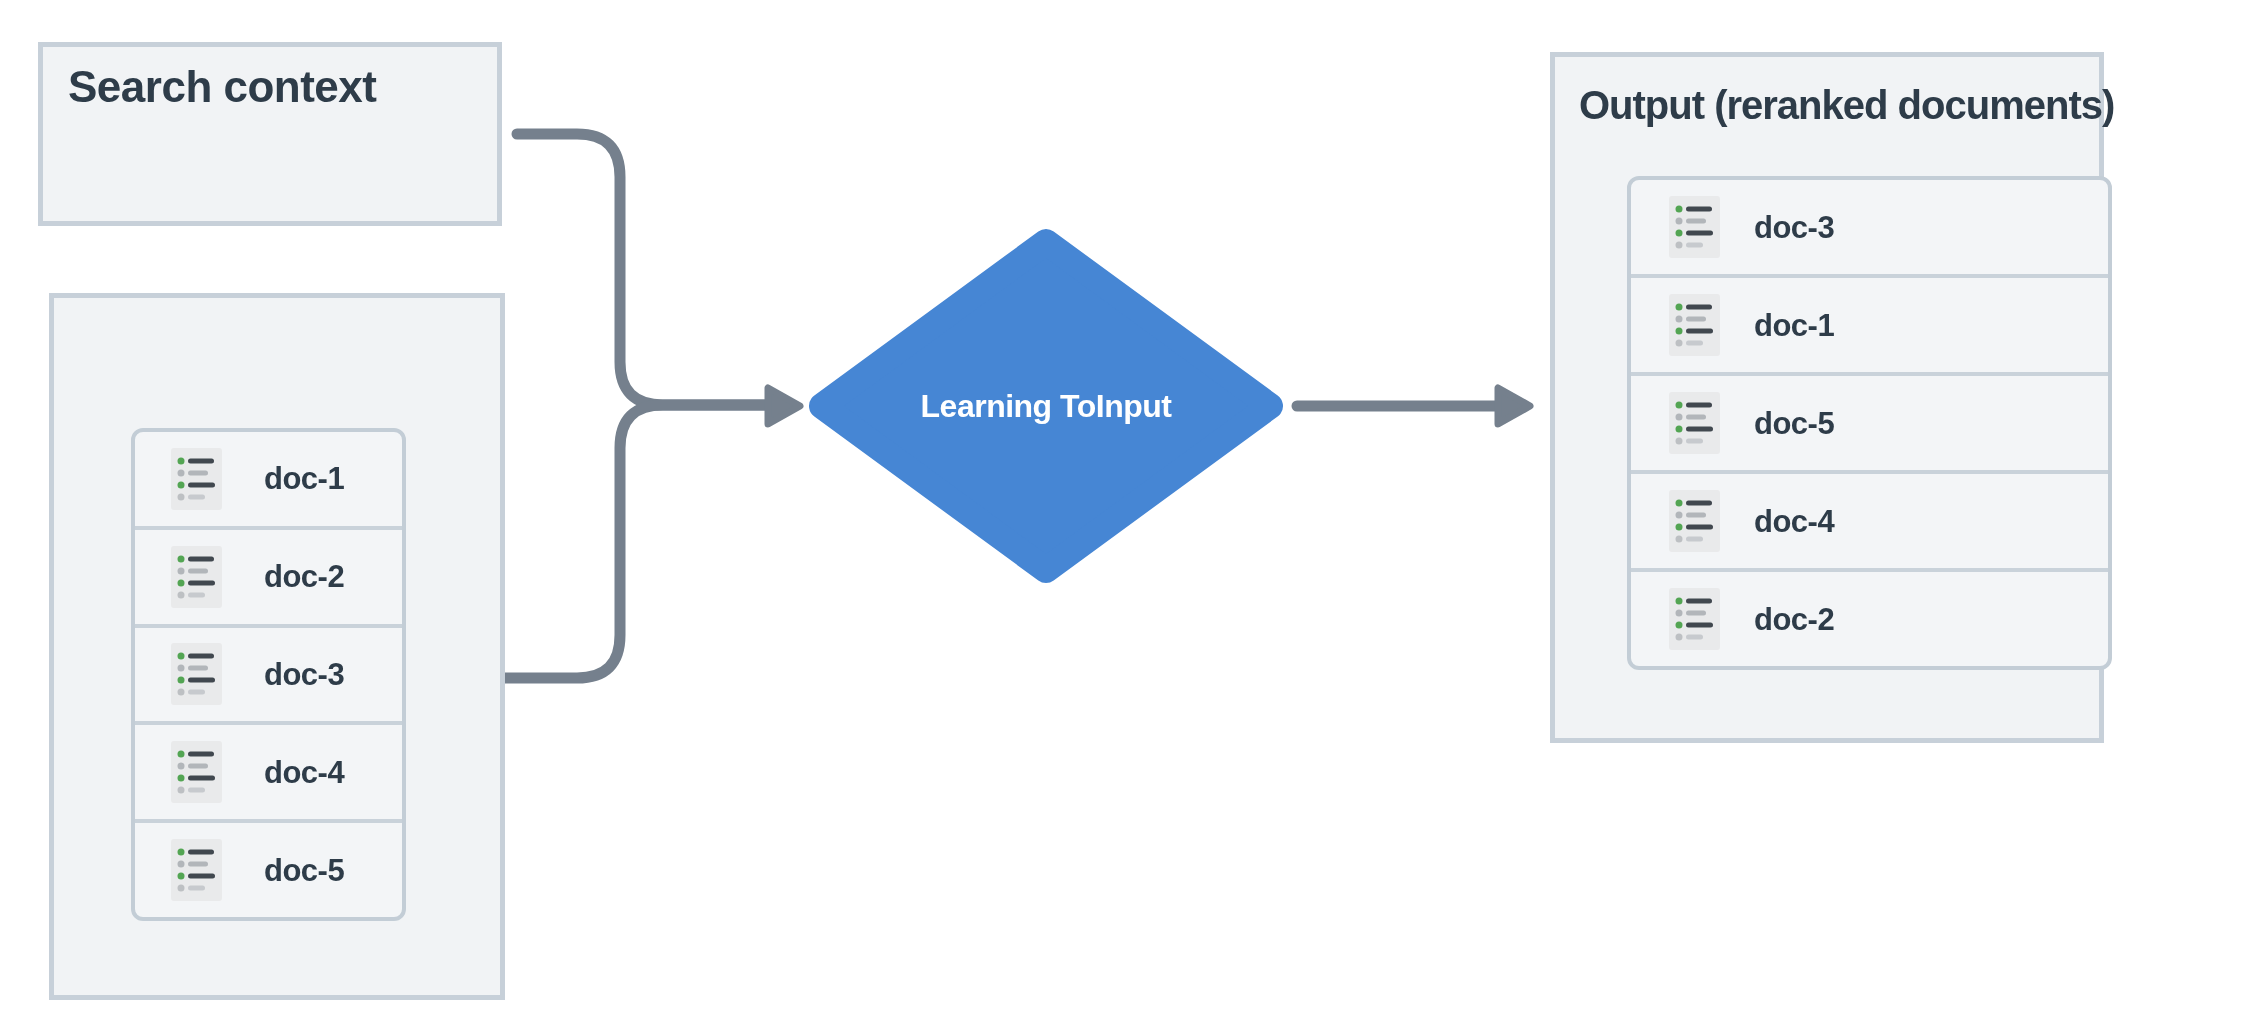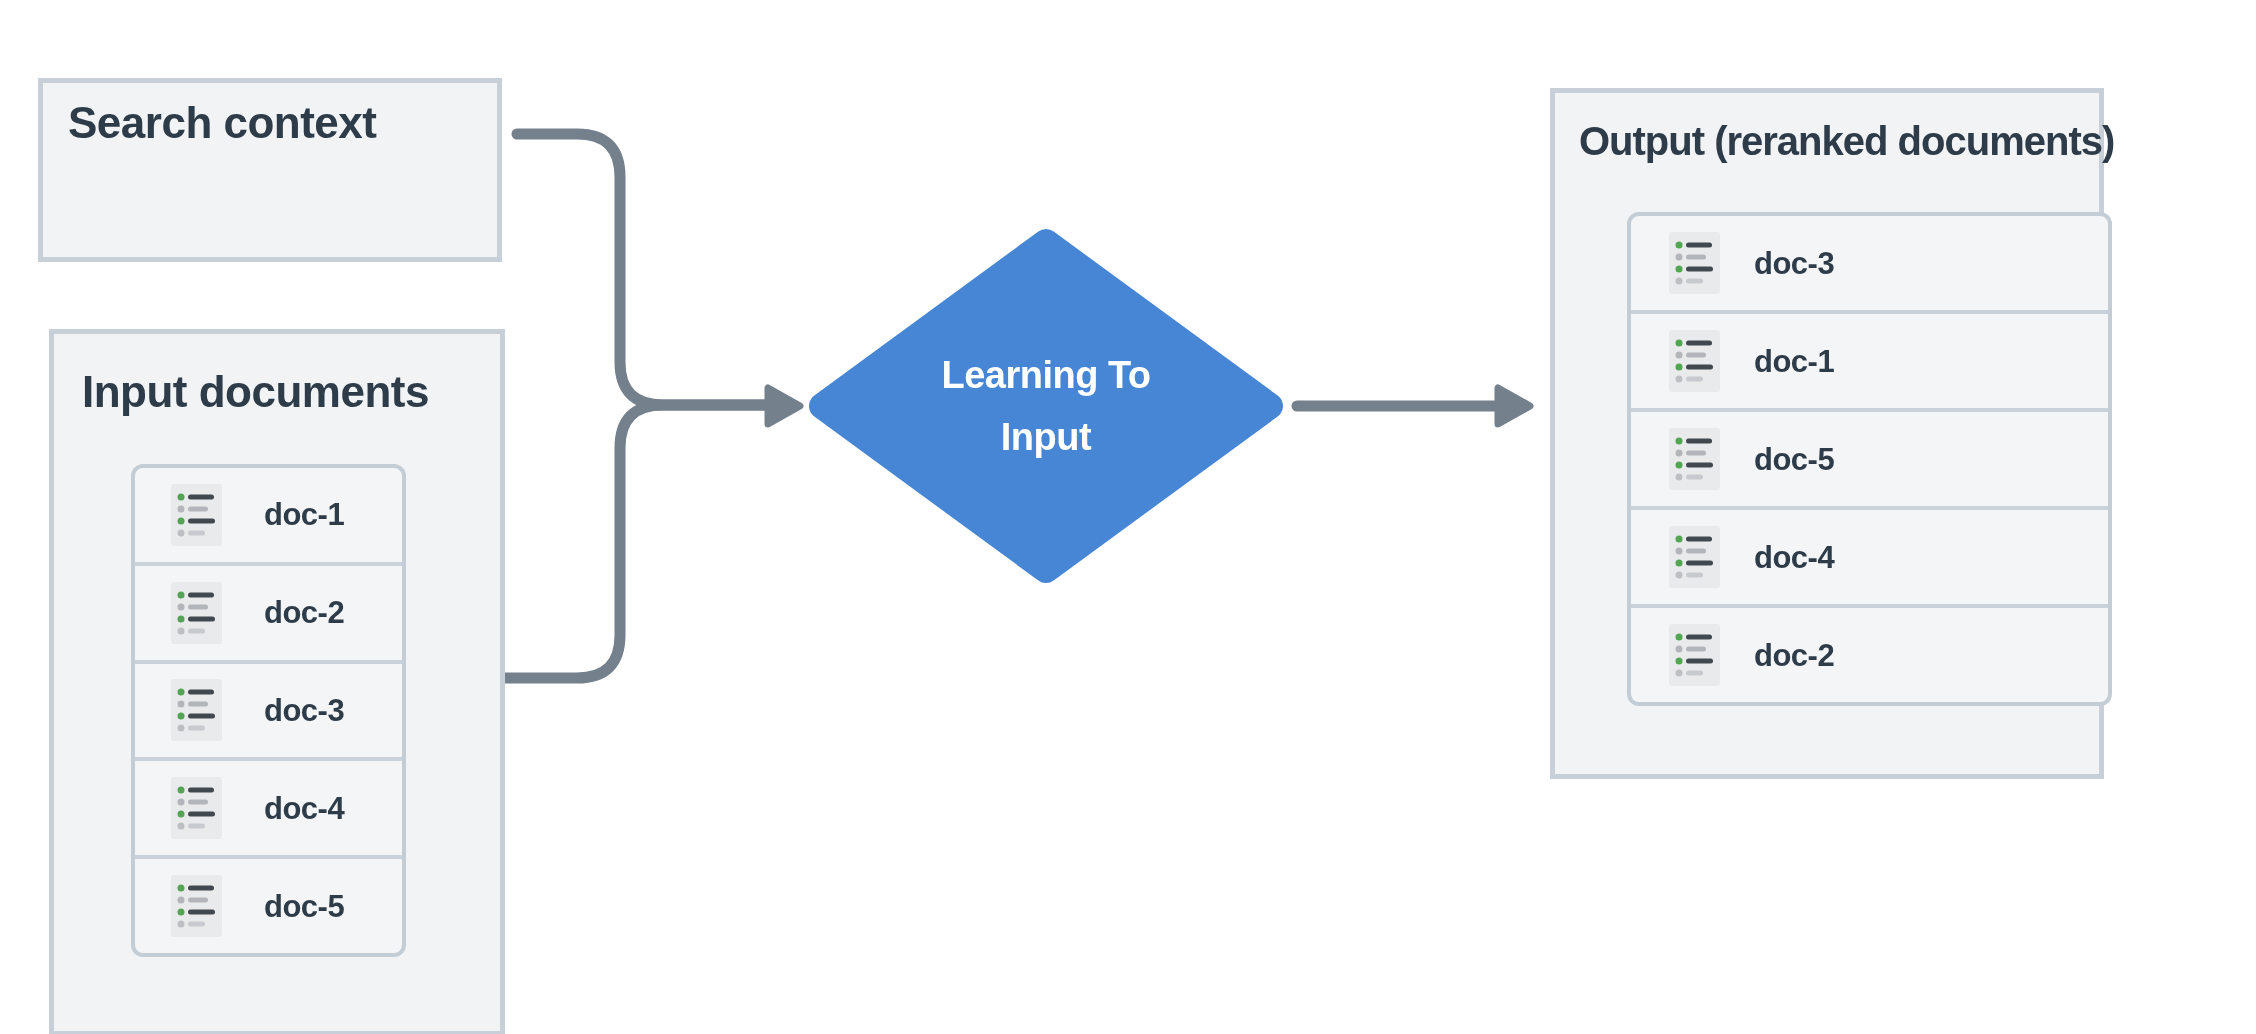--- a/index.html
+++ b/index.html
@@ -3,21 +3,21 @@
 <meta charset="utf-8">
 <style>
   html,body{margin:0;padding:0;background:#ffffff;}
   .canvas{
     position:relative;width:2256px;height:1034px;background:#ffffff;
     font-family:"Liberation Sans", sans-serif;color:#2e3c49;overflow:hidden;
   }
   svg.layer{position:absolute;left:0;top:0;width:2256px;height:1034px;}
 
   .panel{
-    position:absolute;background:#f1f3f5;border:5px solid #c7d0d9;box-sizing:border-box;margin-top:36px;
+    position:absolute;background:#f1f3f5;border:5px solid #c7d0d9;box-sizing:border-box;
   }
   .panel-title{
     position:absolute;font-weight:bold;font-size:44px;letter-spacing:-0.5px;
     color:#2e3c49;white-space:nowrap;line-height:1;
   }
   .panel-title.small{font-size:40px;letter-spacing:-1px;}
   .query-line{
     position:absolute;font-size:43px;color:#2e3c49;white-space:nowrap;line-height:1;
   }
   .doc-list{
@@ -33,22 +33,22 @@
     font-weight:bold;font-size:31px;letter-spacing:-0.5px;color:#2e3c49;
     white-space:nowrap;line-height:1;
   }
   .input-pad{padding-left:36px;}
   .input-pad .doc-label{margin-left:42px;}
   .output-pad{padding-left:38px;}
   .output-pad .doc-label{margin-left:34px;}
 
   .diamond-label{
     position:absolute;left:846px;top:342px;width:400px;height:128px;
-    display:flex;flex-direction:column;align-items:center;justify-content:center;
-    color:#ffffff;font-weight:bold;font-size:38px;line-height:62px;
+    display:flex;flex-direction:row;align-items:center;justify-content:center;
+    color:#ffffff;font-weight:bold;font-size:32px;line-height:62px;
     text-align:center;letter-spacing:-0.5px;
   }
 </style>
 </head>
 <body>
 
 <div class="canvas">
 
   <svg class="layer">
 
@@ -62,21 +62,20 @@
     <path d="M 1498 388 L 1498 424 L 1530 406 Z" fill="#75808d" stroke="#75808d" stroke-width="7" stroke-linejoin="round"></path>
 
     <polygon points="1046,242 1270,406 1046,570 822,406" fill="#4686d4" stroke="#4686d4" stroke-width="26" stroke-linejoin="round"></polygon>
   </svg>
 
   <div class="panel" style="left:38px;top:42px;width:464px;height:184px;">
     <div class="panel-title" style="left:25px;top:18px;">Search context</div>
   </div>
 
   <div class="panel" style="left:49px;top:293px;width:456px;height:707px;">
-    <div class="panel-title" style="left:28px;top:36px;">Input documents</div>
 
     <div class="doc-list" style="left:77px;top:130px;width:275px;height:493px;">
 
       <div class="doc-row input-pad">
         <span class="icon-wrap">
           <svg width="51" height="62" viewBox="0 0 51 62">
               <rect x="0" y="0" width="51" height="62" rx="3" fill="#e9eaeb"></rect>
               <circle cx="10" cy="13" r="3.5" fill="#53a553"></circle>
               <rect x="17" y="10.5" width="26" height="5" rx="2.5" fill="#41484f"></rect>
               <circle cx="10" cy="25" r="3.5" fill="#b2b6ba"></circle>

